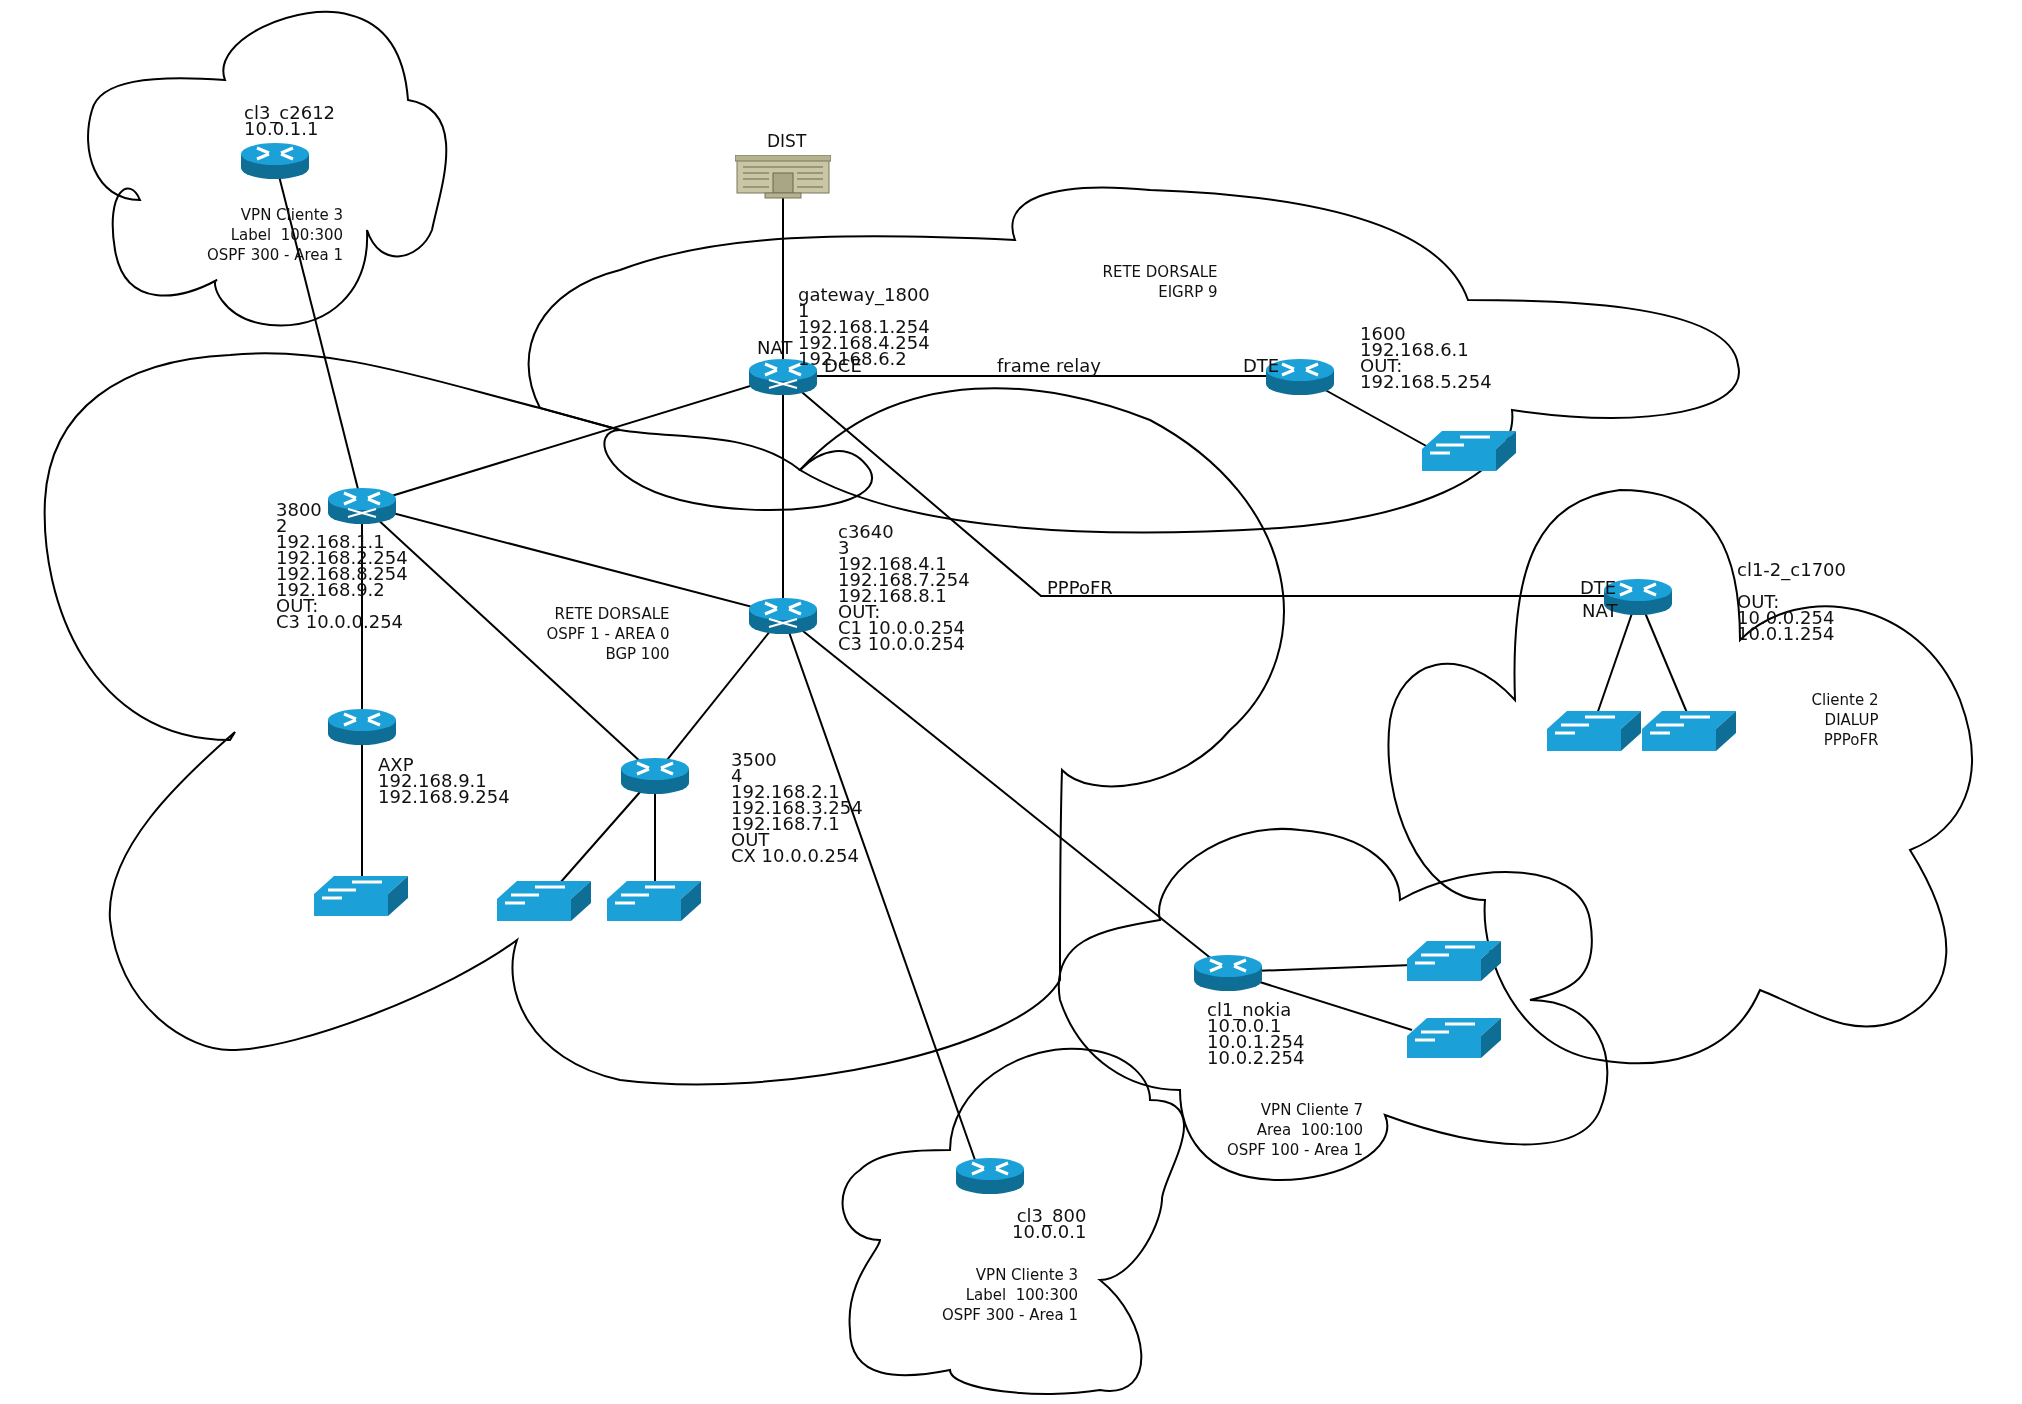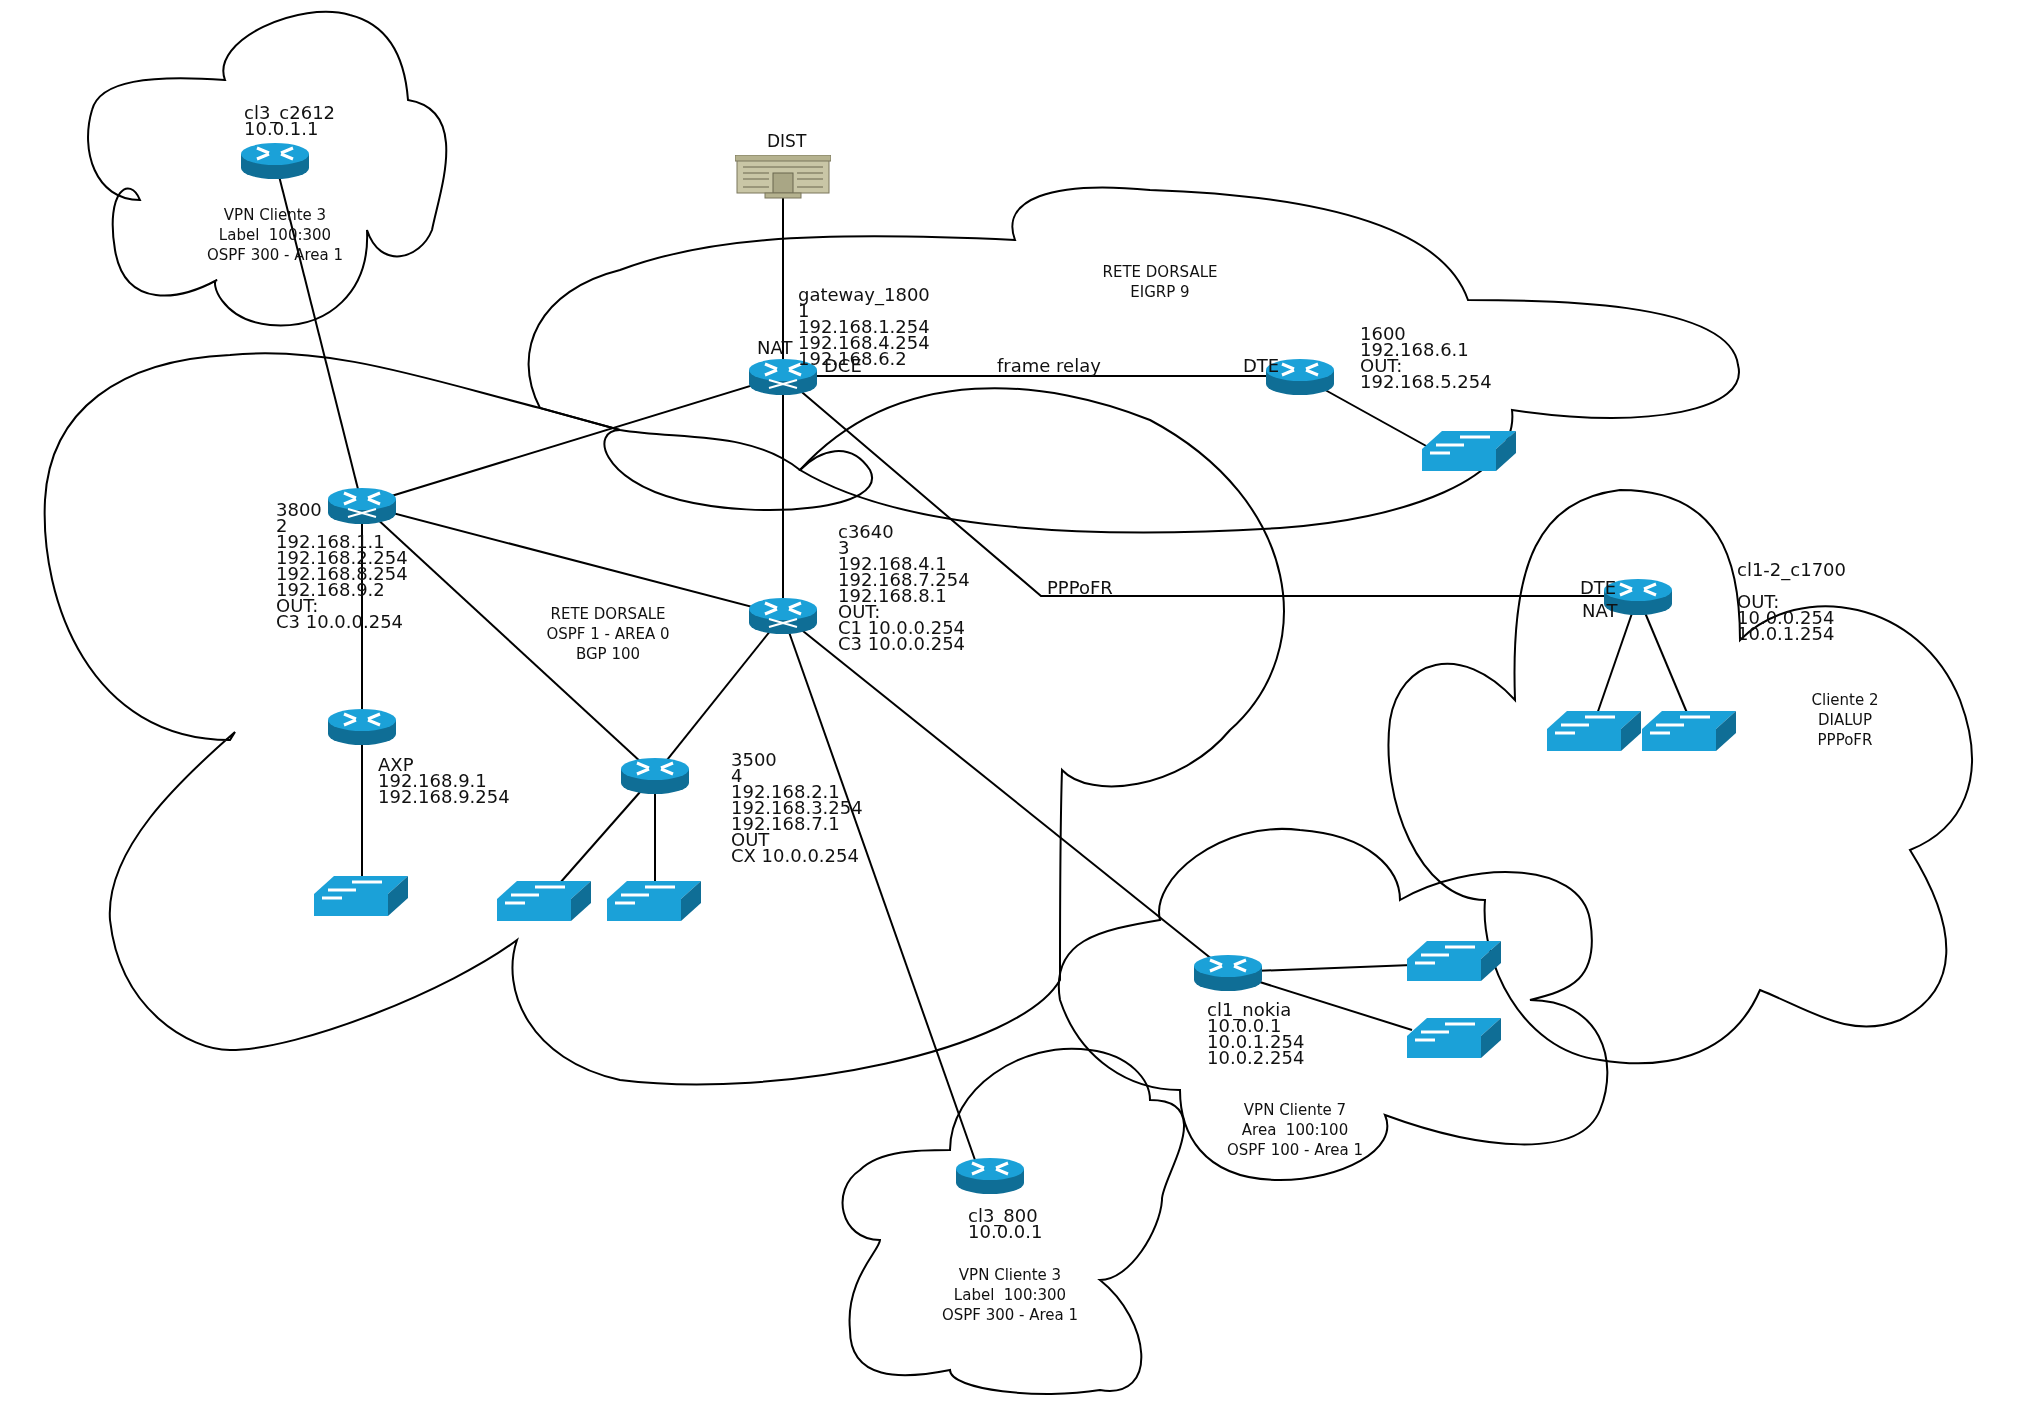--- a/index.html
+++ b/index.html
@@ -1,19 +1,19 @@
 <!DOCTYPE html>
 <html><head>
 <meta charset="utf-8">
 <style>
   html,body{margin:0;padding:0;background:#fff;}
   #canvas{position:relative;width:2022px;height:1404px;overflow:hidden;background:#fff;font-family:"DejaVu Sans","Liberation Sans",sans-serif;color:#111;}
   svg#wires{position:absolute;left:0;top:0;}
   .lbl{position:absolute;font-size:18px;line-height:16px;white-space:pre;color:#111;}
-  .big{position:absolute;font-size:15px;line-height:20px;text-align:center;white-space:pre;color:#111;transform:translateX(-50%);}
+  .big{position:absolute;font-size:15px;line-height:20px;text-align:right;white-space:pre;color:#111;transform:translateX(-50%);}
   .node{position:absolute;}
 </style>
 </head>
 <body>
 
 <div id="canvas">
   <svg id="wires" width="2022" height="1404">
     <g fill="none" stroke="#000" stroke-width="2">
 
       <path d="M225,80 C210,40 300,0 350,15 C390,25 405,60 408,100 C470,110 440,190 432,230 C420,260 380,270 367,230 C370,290 330,330 270,325 C220,320 210,280 217,280 C180,300 125,310 115,250 C105,190 130,175 140,200 C95,200 80,150 92,110 C100,80 150,75 225,80 Z"></path>
@@ -169,21 +169,21 @@
 
   <div class="lbl" style="left:244px;top:105px"><span>cl3_c2612</span><br><span>10.0.1.1</span></div>
   <div class="lbl" style="left:798px;top:287px"><span>gateway_1800</span><br><span>1</span><br><span>192.168.1.254</span><br><span>192.168.4.254</span><br><span>192.168.6.2</span></div>
   <div class="lbl" style="left:1360px;top:326px"><span>1600</span><br><span>192.168.6.1</span><br><span>OUT:</span><br><span>192.168.5.254</span></div>
   <div class="lbl" style="left:276px;top:502px"><span>3800</span><br><span>2</span><br><span>192.168.1.1</span><br><span>192.168.2.254</span><br><span>192.168.8.254</span><br><span>192.168.9.2</span><br><span>OUT:</span><br><span>C3 10.0.0.254</span></div>
   <div class="lbl" style="left:838px;top:524px"><span>c3640</span><br><span>3</span><br><span>192.168.4.1</span><br><span>192.168.7.254</span><br><span>192.168.8.1</span><br><span>OUT:</span><br><span>C1 10.0.0.254</span><br><span>C3 10.0.0.254</span></div>
   <div class="lbl" style="left:378px;top:757px"><span>AXP</span><br><span>192.168.9.1</span><br><span>192.168.9.254</span></div>
   <div class="lbl" style="left:731px;top:752px"><span>3500</span><br><span>4</span><br><span>192.168.2.1</span><br><span>192.168.3.254</span><br><span>192.168.7.1</span><br><span>OUT</span><br><span>CX 10.0.0.254</span></div>
   <div class="lbl" style="left:1737px;top:562px"><span>cl1-2_c1700</span><br><span></span><br><span>OUT:</span><br><span>10.0.0.254</span><br><span>10.0.1.254</span></div>
   <div class="lbl" style="left:1207px;top:1002px"><span>cl1_nokia</span><br><span>10.0.0.1</span><br><span>10.0.1.254</span><br><span>10.0.2.254</span></div>
-  <div class="lbl" style="left:968px;top:1208px;text-align:left"><span>cl3_800</span><br><span>10.0.0.1</span></div>
+  <div class="lbl" style="left:1012px;top:1208px;text-align:right"><span>cl3_800</span><br><span>10.0.0.1</span></div>
 
   <div class="lbl" style="left:757px;top:340px">NAT</div>
   <div class="lbl" style="left:824px;top:358px">DCE</div>
   <div class="lbl" style="left:997px;top:358px">frame relay</div>
   <div class="lbl" style="left:1243px;top:358px">DTE</div>
   <div class="lbl" style="left:1047px;top:580px">PPPoFR</div>
   <div class="lbl" style="left:1580px;top:580px">DTE</div>
   <div class="lbl" style="left:1582px;top:603px">NAT</div>
 </div>
 

